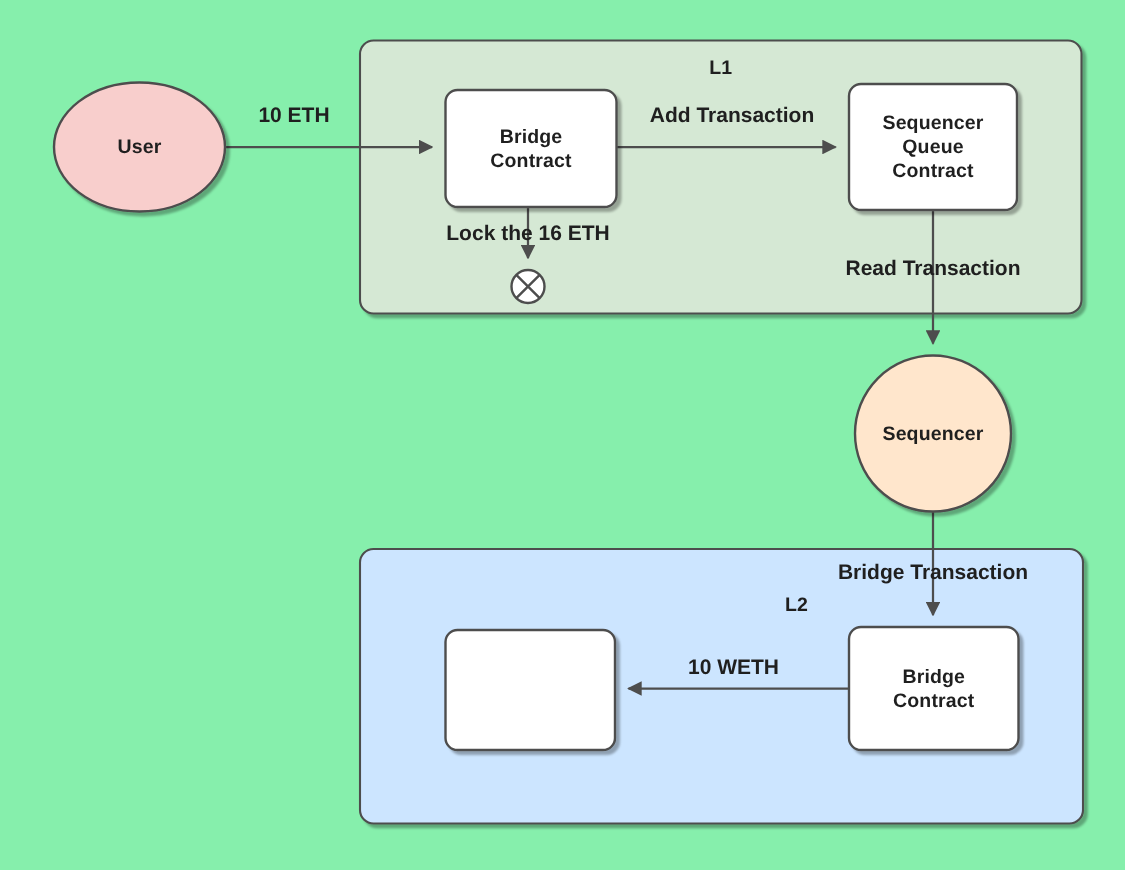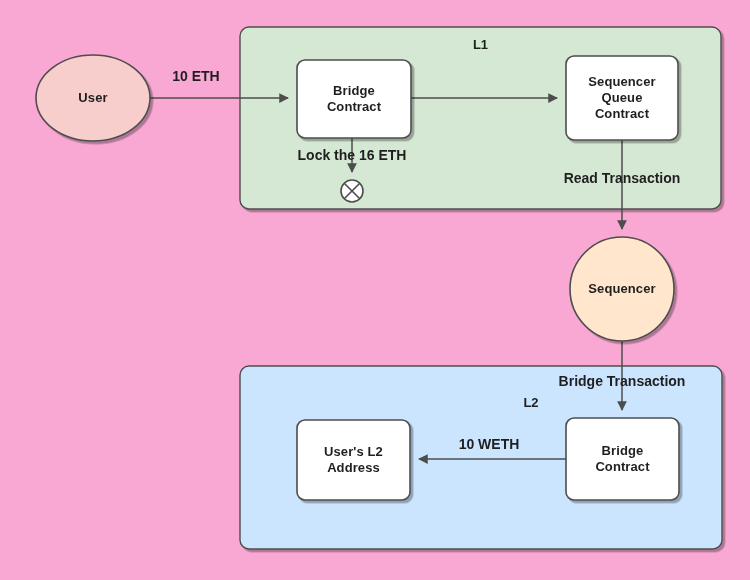--- a/index.html
+++ b/index.html
@@ -9,21 +9,21 @@
     background: #ffffff;
   }
   body {
     font-family: "Liberation Sans", sans-serif;
     -webkit-font-smoothing: antialiased;
   }
   #canvas {
     position: relative;
     width: 750px;
     height: 580px;
-    background: #f9a8d4;
+    background: #86efac;
     overflow: hidden;
   }
   #svg-layer {
     position: absolute;
     left: 0;
     top: 0;
     width: 750px;
     height: 580px;
   }
   .node-label {
@@ -154,28 +154,27 @@
 
   <div class="node-label" style="left:297px; top:60px; width:114px; height:78px;">Bridge
 Contract</div>
 
   <div class="node-label" style="left:566px; top:56px; width:112px; height:84px;">Sequencer
 Queue
 Contract</div>
 
   <div class="node-label" style="left:570px; top:237px; width:104px; height:104px;">Sequencer</div>
 
-  <div class="node-label" style="left:297px; top:420px; width:113px; height:80px;">User's L2
-Address</div>
 
   <div class="node-label" style="left:566px; top:418px; width:113px; height:82px;">Bridge
 Contract</div>
 
   <div class="edge-label" style="left:96px; top:69px; width:200px;">10 ETH</div>
 
+  <div class="edge-label" style="left:388px; top:69px; width:200px;">Add Transaction</div>
 
   <div class="edge-label" style="left:252px; top:148px; width:200px;">Lock the 16 ETH</div>
 
   <div class="edge-label" style="left:522px; top:171px; width:200px;">Read Transaction</div>
 
   <div class="edge-label" style="left:522px; top:374px; width:200px;">Bridge Transaction</div>
 
   <div class="edge-label" style="left:389px; top:437px; width:200px;text-align:center;">10 WETH</div>
 
   <div class="hit" style="left:36px; top:55px; width:114px; height:86px; border-radius:50%;"></div>

